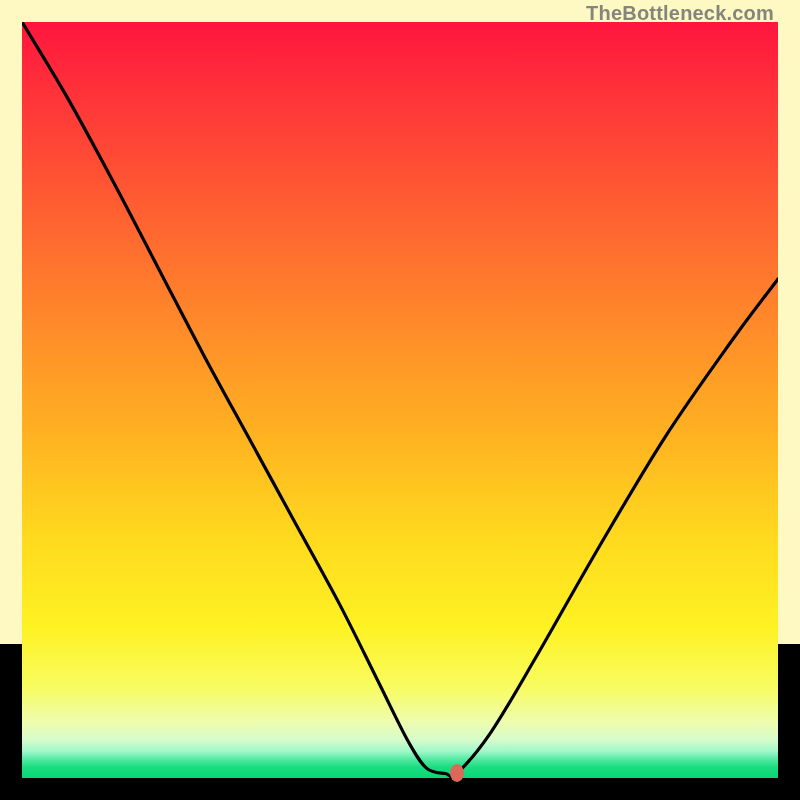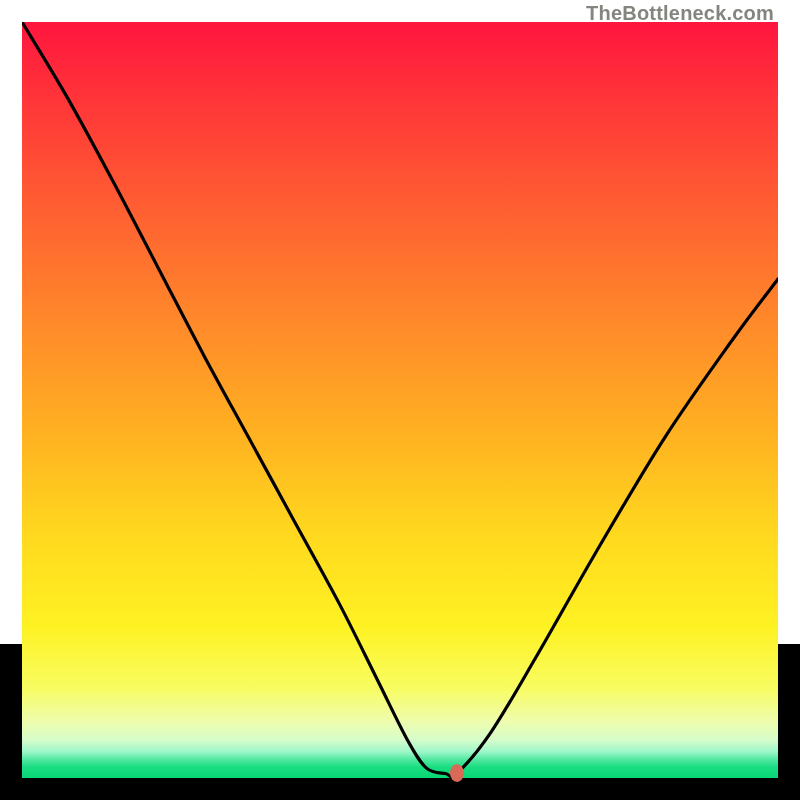--- a/index.html
+++ b/index.html
@@ -1,21 +1,21 @@
 <!DOCTYPE html>
 <html><head>
 <meta charset="utf-8">
 <style>
   * { margin: 0; padding: 0; box-sizing: border-box; }
   html, body { width: 800px; height: 800px; overflow: hidden; background: #000; }
   .frame {
     position: relative;
     width: 800px;
     height: 644px;
-    background: #ffffff;
+    background: #fef9c3;
   }
   .plot-area {
     position: absolute;
     left: 22px;
     top: 22px;
     width: 756px;
     height: 756px;
     background: linear-gradient(to bottom,
       #ff153e 0%,
       #ff2e3a 8%,

